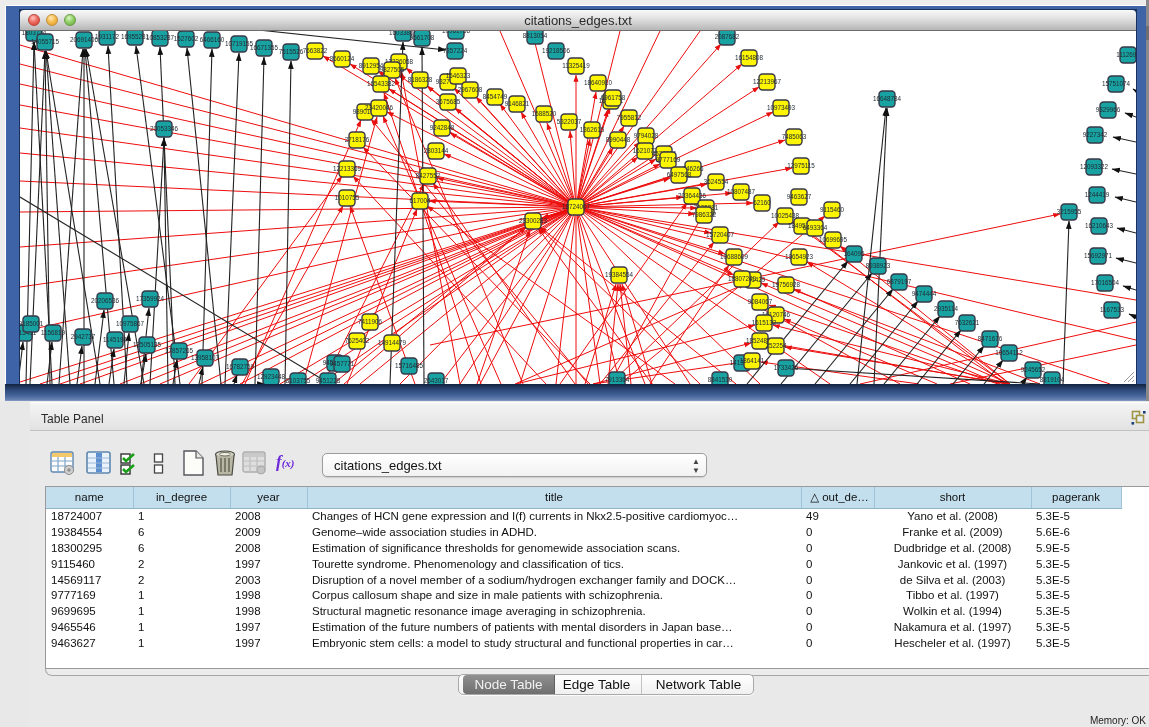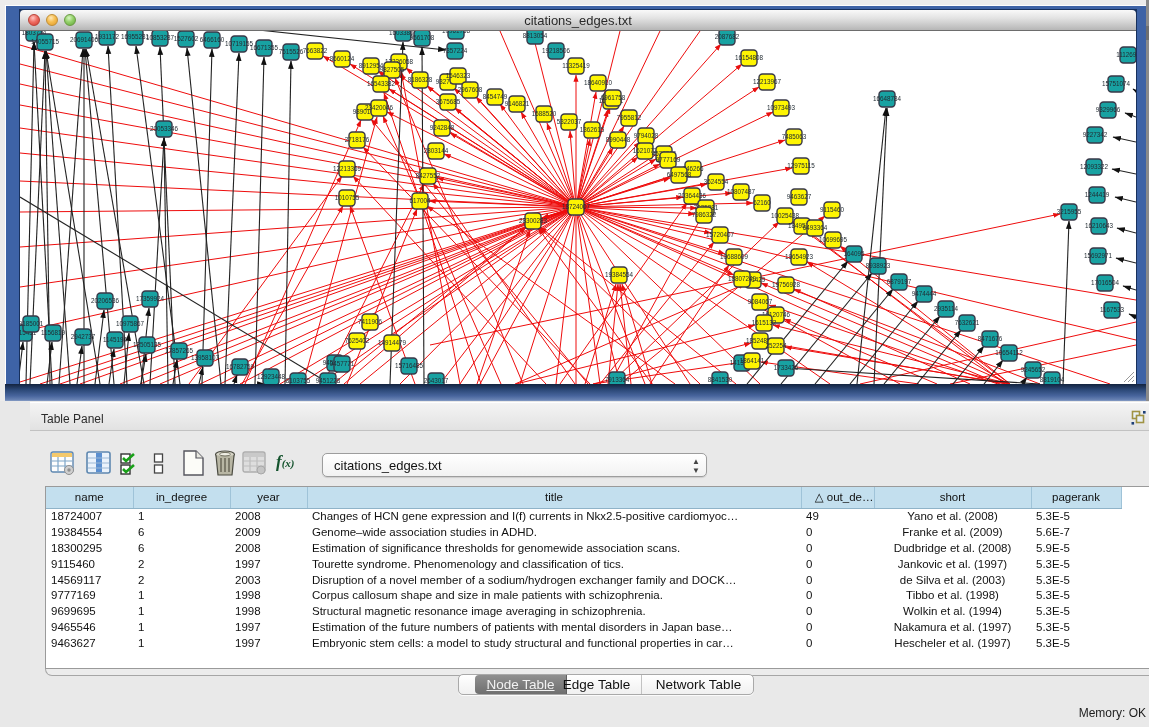--- a/index.html
+++ b/index.html
@@ -34,21 +34,21 @@
 td.c0 { width:87px; } td.c1 { width:97px; } td.c2 { width:77px; } td.c3 { width:494px; }
 td.c4 { width:73px; } td.c5 { width:157px; } td.c6 { width:90px; }
 tbody td.c5 { text-align:center; padding:0; }
 #scrollthumb { position:absolute; left:1106px; top:23px; width:9px; height:20px; background:#b2b2b2; border-radius:5px; }
 #tablefoot { position:absolute; left:15px; top:268px; width:1121px; height:7px; background:#ececec;
   border:1px solid #a6a6a6; border-top:none; border-radius:0 0 7px 7px; }
 #tabs { position:absolute; left:428px; top:273px; width:296px; height:21px; border:1px solid #a9a9a9; border-radius:5px; background:linear-gradient(#fff,#f0f0f0); box-shadow:0 1px 0 rgba(255,255,255,.8); font-size:13.5px; }
 #tabs .seg { position:absolute; top:0; height:19px; text-align:center; padding-top:2px; color:#111; }
 #tabs .sel { background:linear-gradient(#909090,#6f6f6f); color:#f2f2f2; border-radius:4px 0 0 4px; border-right:1px solid #5f5f5f; }
 #status { position:absolute; left:0; top:296px; width:1149px; height:30px; }
-#memtx { position:absolute; right:33px; top:9px; font-size:12px; color:#1d1d1d; }
+#memtx { position:absolute; right:33px; top:18px; font-size:10px; color:#1d1d1d; }
 #memdot { position:absolute; right:15px; top:7px; width:14px; height:14px; border-radius:50%; background:#2fc42f; border:1.5px solid #336033; }
 #rstrip2 { position:absolute; right:0; top:0; width:4px; height:326px; background:#858585; border-left:1px solid #b5b5b5; }
 </style></head>
 <body>
 <div id="page">
  <div id="desk">
   <div id="blue"></div>
   <div id="win">
     <div id="content"><svg id="graph" width="1116" height="353" viewBox="20 31 1116 353">
 <defs>
@@ -875,35 +875,35 @@
       <path d="M3,5.5 L5,25 L19,25 L21,5.5" fill="#b8b6a4" stroke="#4a4a40" stroke-width="1.2"></path>
       <path d="M8,8 v14 M12,8 v14 M16,8 v14" stroke="#6e6c5c" stroke-width="1.6"></path>
       <ellipse cx="12" cy="4.2" rx="5.5" ry="1.8" fill="#efeee4" stroke="#6e6c5c"></ellipse>
     </svg>
     <svg style="position:absolute;left:212px;top:19px" width="26" height="25" viewBox="0 0 26 25">
       <rect x="1" y="1" width="22" height="20" rx="2" fill="#dedede" stroke="#adadad" stroke-width="1.4"></rect>
       <rect x="2" y="2" width="20" height="4" fill="#c9c9c9"></rect>
       <path d="M2,10 h20 M2,15 h20 M8,6 v15 M15,6 v15" stroke="#bdbdbd" stroke-width="1.2" fill="none"></path>
       <circle cx="19" cy="19" r="4" fill="#c4c4c4" stroke="#a8a8a8"></circle>
     </svg>
-    <div style="position:absolute;left:246px;top:20px;font-size:17px;color:#14532d;font-style:italic;font-weight:bold;font-family:'Liberation Serif',serif;">f<span style="font-size:11px;font-weight:bold;">(x)</span></div>
+    <div style="position:absolute;left:246px;top:20px;font-size:17px;color:#6d28d9;font-style:italic;font-weight:bold;font-family:'Liberation Serif',serif;">f<span style="font-size:11px;font-weight:bold;">(x)</span></div>
     <div class="combo">
           <div class="tx">citations_edges.txt</div>
       <div class="ar">▲<br>▼</div>
     </div>
   </div>
   <div id="tablewrap">
     <table>
       <thead>
             <tr>
         <td style="width:87px;">name</td>
               <td style="width:97px;">in_degree</td>
               <td style="width:77px;">year</td>
         <td style="width:494px;">title</td>
-              <td style="width:73px;text-align:right;padding-left:4px;">△ out_de…</td>
+              <td style="width:73px;text-align:center;padding-left:4px;">△ out_de…</td>
         <td style="width:157px;">short</td>
               <td style="width:90px;">pagerank</td>
               <td class="cf"></td>
       </tr>
           </thead>
       <tbody>
 <tr>
               <td class="c0">18724007</td>
               <td class="c1">1</td>
               <td class="c2">2008</td>
@@ -912,21 +912,21 @@
               <td class="c5">Yano et al. (2008)</td>
               <td class="c6">5.3E-5</td>
             </tr>
 <tr>
               <td class="c0">19384554</td>
               <td class="c1">6</td>
               <td class="c2">2009</td>
               <td class="c3">Genome–wide association studies in ADHD.</td>
               <td class="c4">0</td>
               <td class="c5">Franke et al. (2009)</td>
-              <td class="c6">5.6E-7</td>
+              <td class="c6">5.6E-6</td>
             </tr>
 <tr>
               <td class="c0">18300295</td>
               <td class="c1">6</td>
               <td class="c2">2008</td>
               <td class="c3">Estimation of significance thresholds for genomewide association scans.</td>
               <td class="c4">0</td>
               <td class="c5">Dudbridge et al. (2008)</td>
               <td class="c6">5.9E-5</td>
             </tr>
@@ -947,21 +947,21 @@
               <td class="c4">0</td>
               <td class="c5">de Silva et al. (2003)</td>
               <td class="c6">5.3E-5</td>
             </tr>
 <tr>
               <td class="c0">9777169</td>
               <td class="c1">1</td>
               <td class="c2">1998</td>
               <td class="c3">Corpus callosum shape and size in male patients with schizophrenia.</td>
               <td class="c4">0</td>
-              <td class="c5">Tibbo et al. (1998)</td>
+              <td class="c5">Tibbo et al. (1997)</td>
               <td class="c6">5.3E-5</td>
             </tr>
 <tr>
               <td class="c0">9699695</td>
               <td class="c1">1</td>
               <td class="c2">1998</td>
               <td class="c3">Structural magnetic resonance image averaging in schizophrenia.</td>
               <td class="c4">0</td>
               <td class="c5">Wolkin et al. (1994)</td>
               <td class="c6">5.3E-5</td>
@@ -983,21 +983,21 @@
               <td class="c4">0</td>
               <td class="c5">Hescheler et al. (1997)</td>
               <td class="c6">5.3E-5</td>
             </tr>
       </tbody>
     </table>
     <div id="scrollthumb"></div>
   </div>
   <div id="tablefoot"></div>
   <div id="tabs">
-    <div class="seg sel" style="left:16px; width:92px;text-decoration:underline;">Node Table</div>
+    <div class="seg sel" style="left:4px; width:92px;">Node Table</div>
     <div class="seg" style="left:93px; width:90px; border-right:1px solid #c2c2c2;">Edge Table</div>
     <div class="seg" style="left:184px; width:111px;">Network Table</div>
   </div>
   <div id="status">
         <div id="memtx">Memory: OK</div>
         <div id="memdot"></div>
       </div>
   <div id="rstrip2"></div>
  </div>
 </div>

